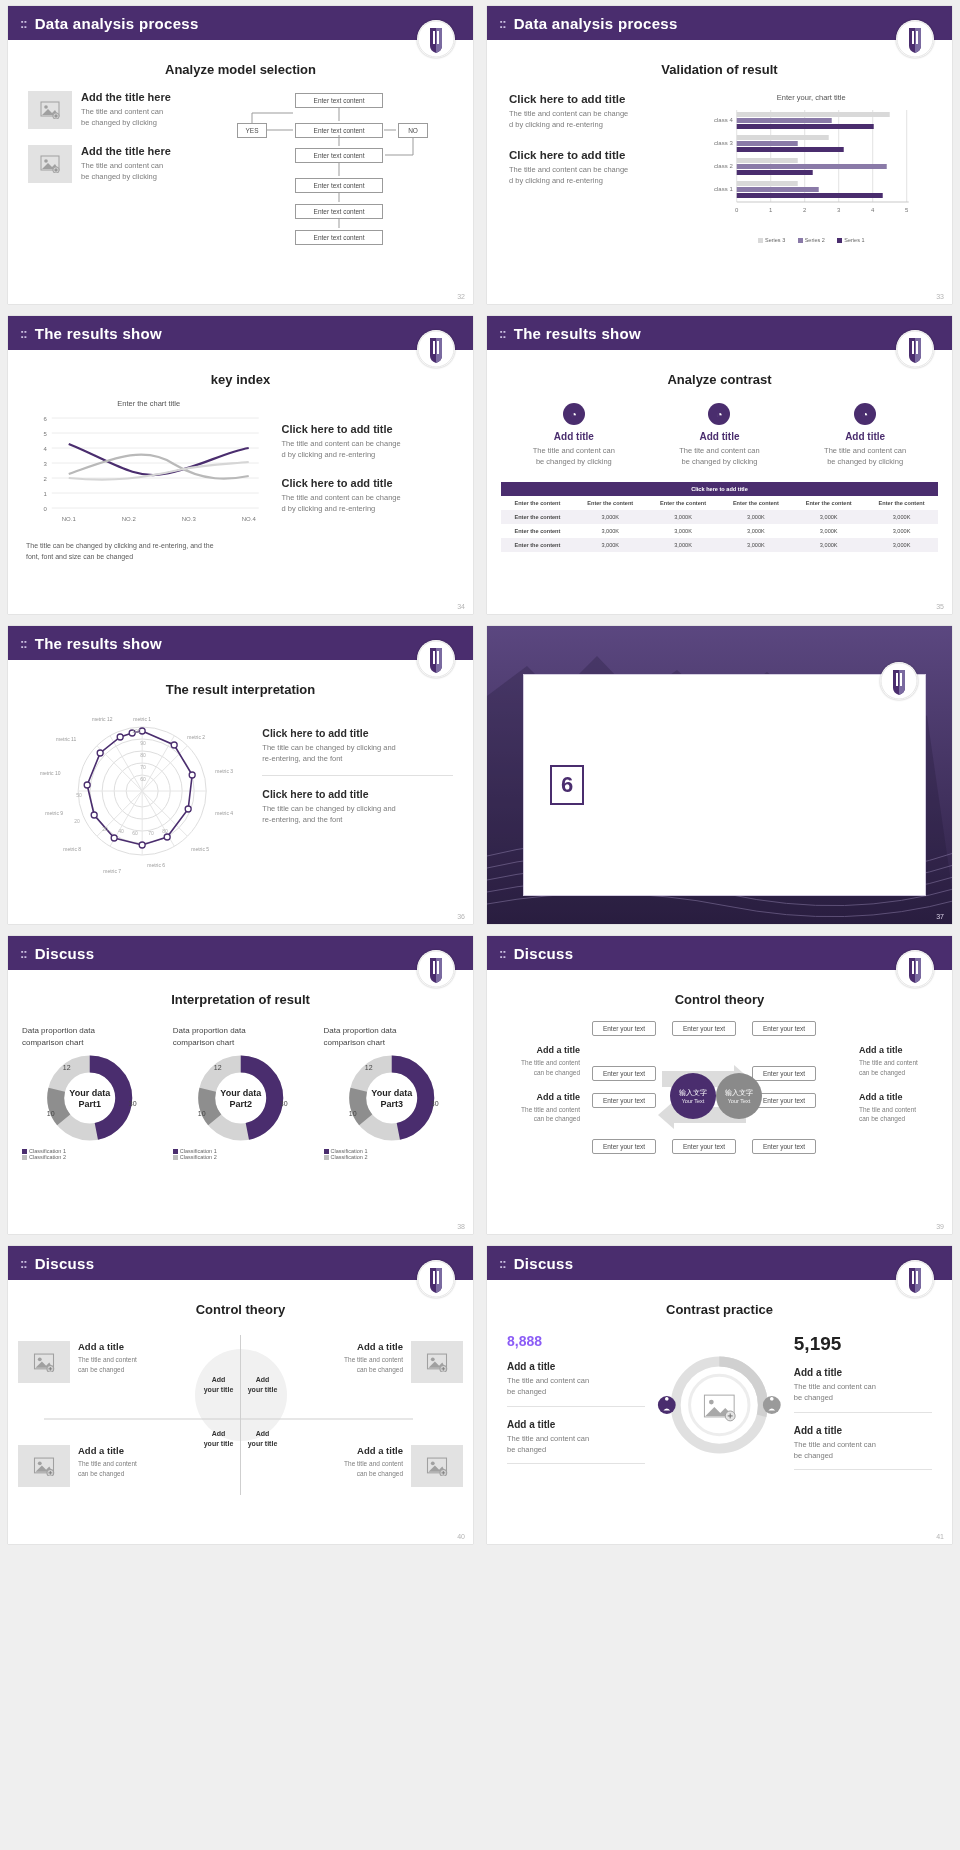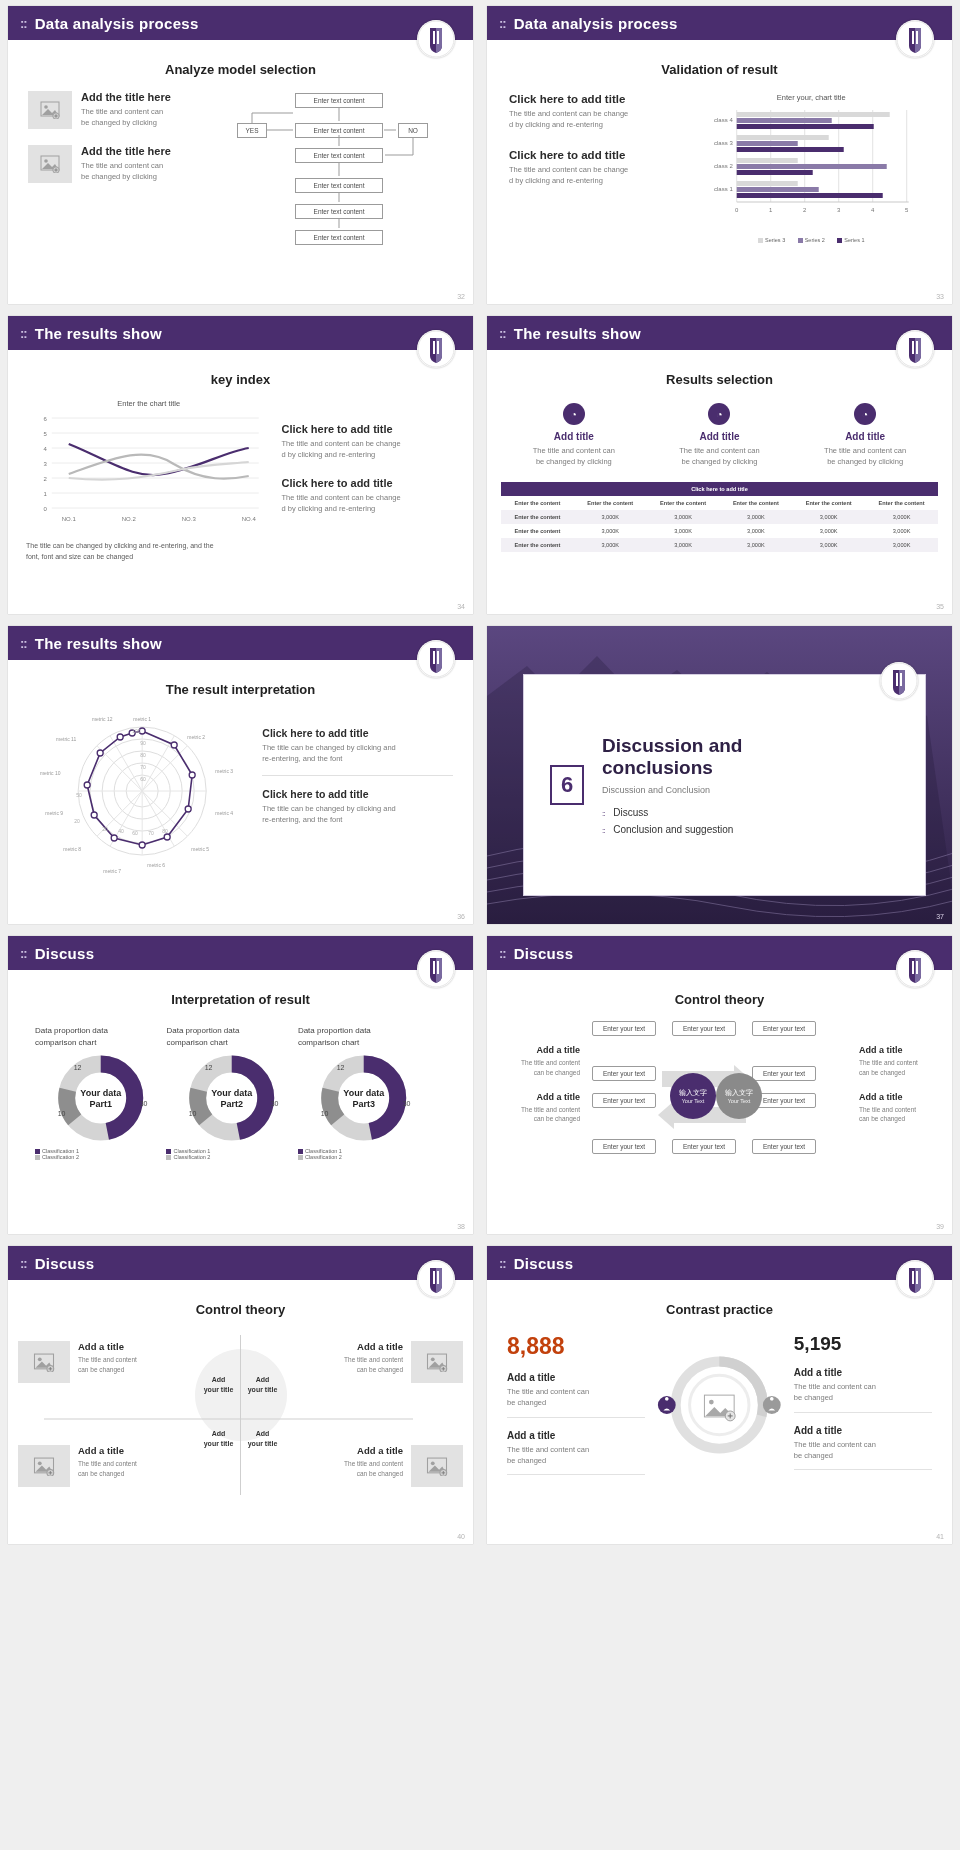--- a/index.html
+++ b/index.html
@@ -325,21 +325,21 @@
     </div>
     <div class="logo">
       <svg width="38" height="38" viewBox="0 0 38 38">
           <circle cx="19" cy="19" r="18" fill="#fff" stroke="#e6e6e6"></circle>
           <path d="M13 8 L13 26 Q13 31 19 33 Q25 31 25 26 L25 8 Z" fill="#4a2d6e"></path>
           <path d="M19 8 L19 33 Q25 31 25 26 L25 8 Z" fill="#7a6aa0"></path>
           <rect x="16" y="11" width="2" height="13" fill="#fff"></rect>
           <rect x="20" y="11" width="2" height="13" fill="#fff"></rect>
         </svg>
     </div>
-    <div class="stitle">Results selection</div>
+    <div class="stitle">Analyze contrast</div>
     <div class="body" style="margin-top:16px;">
       <div style="display:flex;justify-content:space-around;">
         <div style="width:30%;text-align:center;">
           <div class="circ-icon">◔</div>
           <div class="h-title purple" style="margin-top:6px;font-size:10px;">Add title</div>
           <div class="h-sub" style="white-space:pre-line;text-align:center;">The title and content can
 be changed by clicking</div>
         </div>
         <div style="width:30%;text-align:center;">
           <div class="circ-icon">◔</div>
@@ -507,34 +507,20 @@
         <path d="M0 230 Q120 200 240 232 T470 226"></path>
         <path d="M0 242 Q120 214 240 244 T470 238"></path>
         <path d="M0 254 Q120 228 240 256 T470 250"></path>
         <path d="M0 266 Q120 242 240 268 T470 262"></path>
         <path d="M0 278 Q120 256 240 280 T470 274"></path>
       </g>
     </svg>
     <div style="position:absolute;left:36px;top:48px;right:26px;bottom:28px;background:#fff;border:1px solid #d4cde0;">
       <div style="display:flex;align-items:center;height:100%;padding-left:26px;">
         <div style="border:2px solid #4a2d6e;width:34px;height:40px;display:flex;align-items:center;justify-content:center;font-size:22px;font-weight:bold;color:#4a2d6e;margin-right:18px;">6</div>
-        <div>
-          <div style="font-size:19px;font-weight:bold;color:#2f2146;line-height:1.15;max-width:210px;">Discussion and conclusions</div>
-          <div style="font-size:9px;color:#7a7a7a;margin-top:6px;">Discussion and Conclusion</div>
-          <div style="margin-top:12px;font-size:10px;color:#333;">
-            <div style="margin-bottom:6px;">
-              <span class="purple" style="font-size:8px;letter-spacing:-1px;margin-right:6px;">::</span>
-              <span>Discuss</span>
-            </div>
-            <div>
-              <span class="purple" style="font-size:8px;letter-spacing:-1px;margin-right:6px;">::</span>
-              <span>Conclusion and suggestion</span>
-            </div>
-          </div>
-        </div>
       </div>
     </div>
     <div class="logo" style="top:36px;right:34px;">
       <svg width="38" height="38" viewBox="0 0 38 38">
           <circle cx="19" cy="19" r="18" fill="#fff" stroke="#e6e6e6"></circle>
           <path d="M13 8 L13 26 Q13 31 19 33 Q25 31 25 26 L25 8 Z" fill="#4a2d6e"></path>
           <path d="M19 8 L19 33 Q25 31 25 26 L25 8 Z" fill="#7a6aa0"></path>
           <rect x="16" y="11" width="2" height="13" fill="#fff"></rect>
           <rect x="20" y="11" width="2" height="13" fill="#fff"></rect>
         </svg>
@@ -550,21 +536,21 @@
     <div class="logo">
       <svg width="38" height="38" viewBox="0 0 38 38">
           <circle cx="19" cy="19" r="18" fill="#fff" stroke="#e6e6e6"></circle>
           <path d="M13 8 L13 26 Q13 31 19 33 Q25 31 25 26 L25 8 Z" fill="#4a2d6e"></path>
           <path d="M19 8 L19 33 Q25 31 25 26 L25 8 Z" fill="#7a6aa0"></path>
           <rect x="16" y="11" width="2" height="13" fill="#fff"></rect>
           <rect x="20" y="11" width="2" height="13" fill="#fff"></rect>
         </svg>
     </div>
     <div class="stitle">Interpretation of result</div>
-    <div class="body" style="margin-top:18px;display:flex;margin-left:13px;">
+    <div class="body" style="margin-top:18px;display:flex;justify-content:space-between;">
 
       <div style="width:31%;">
         <div style="font-size:8px;color:#444;white-space:pre-line;line-height:1.45;">Data proportion data
 comparison chart</div>
         <svg width="100%" height="100" viewBox="0 0 130 100">
           <circle cx="65" cy="50" r="34" fill="none" stroke="#d4d4d4" stroke-width="17"></circle>
           <circle cx="65" cy="50" r="34" fill="none" stroke="#4a2d6e" stroke-width="17" stroke-dasharray="100 114" transform="rotate(-90 65 50)"></circle>
           <circle cx="65" cy="50" r="34" fill="none" stroke="#8e8e8e" stroke-width="17" stroke-dasharray="32 182" transform="rotate(140 65 50)"></circle>
           <text x="65" y="48" text-anchor="middle" font-size="9" font-weight="bold" fill="#222" font-family="Liberation Sans">Your data</text>
           <text x="65" y="59" text-anchor="middle" font-size="9" font-weight="bold" fill="#222" font-family="Liberation Sans">Part1</text>
@@ -802,21 +788,21 @@
           <circle cx="19" cy="19" r="18" fill="#fff" stroke="#e6e6e6"></circle>
           <path d="M13 8 L13 26 Q13 31 19 33 Q25 31 25 26 L25 8 Z" fill="#4a2d6e"></path>
           <path d="M19 8 L19 33 Q25 31 25 26 L25 8 Z" fill="#7a6aa0"></path>
           <rect x="16" y="11" width="2" height="13" fill="#fff"></rect>
           <rect x="20" y="11" width="2" height="13" fill="#fff"></rect>
         </svg>
     </div>
     <div class="stitle">Contrast practice</div>
     <div class="body" style="margin-top:16px;display:flex;align-items:flex-start;">
       <div style="width:33%;padding-left:6px;">
-        <div style="font-size:23px;font-weight:bold;color:#c2410c;">8,888</div>
+        <div style="font-size:14px;font-weight:bold;color:#8b5cf6;">8,888</div>
         <div style="margin-top:12px;border-bottom:1px solid #e2e2e2;padding-bottom:8px;">
           <div class="h-title" style="font-size:10px;">Add a title</div>
           <div class="h-sub" style="white-space:pre-line;">The title and content can
 be changed</div>
         </div>
         <div style="margin-top:12px;border-bottom:1px solid #e2e2e2;padding-bottom:8px;">
           <div class="h-title" style="font-size:10px;">Add a title</div>
           <div class="h-sub" style="white-space:pre-line;">The title and content can
 be changed</div>
         </div>

